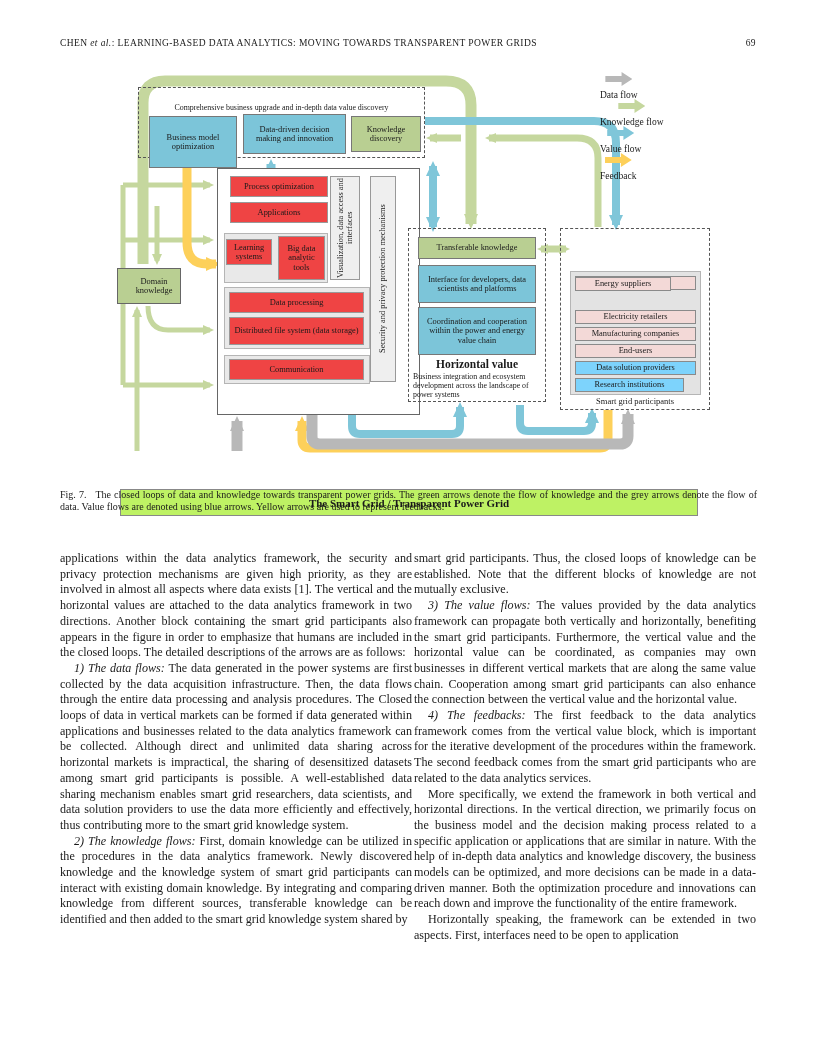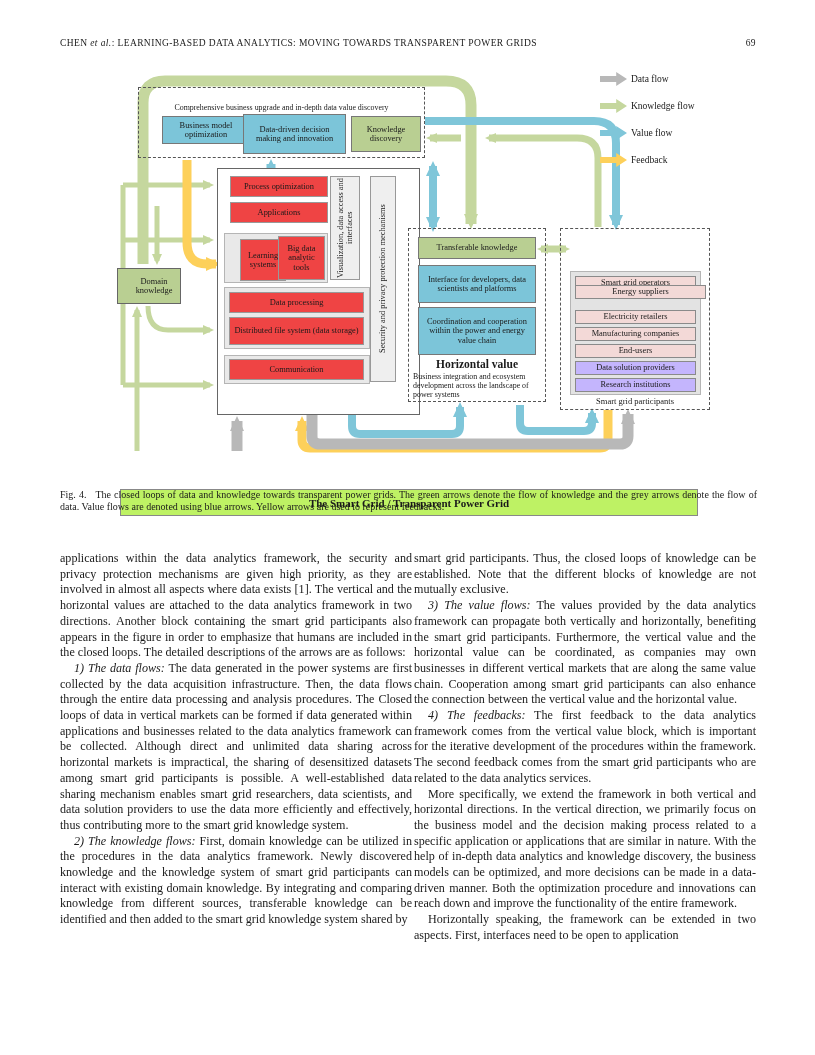--- a/index.html
+++ b/index.html
@@ -7,29 +7,29 @@
         font-family:"Liberation Serif","DejaVu Serif",serif;color:#1a1a1a;}
   
   .hdr{position:absolute;left:60px;top:38px;width:696px;font-size:9.5px;letter-spacing:.4px;}
   .hdr .pg{float:right;margin-left:23px;}
   .box{position:absolute;display:flex;align-items:center;justify-content:center;text-align:center;
        font-size:8.4px;line-height:1.12;border:1px solid #777;box-sizing:border-box;padding:1px 2px;}
   .c-orange{background:#ef4444;border-color:#999;}
   .c-blue{background:#7cc5d9;}
   .c-green{background:#b9cf92;}
   .c-pink{background:#f3d9d7;border-color:#8a8a8a;}
-  .c-red{background:#c4b5fd;border-color:#8a8a8a;}
+  .c-red{background:#7dd3fc;border-color:#8a8a8a;}
   .c-grey{background:#efefef;border-color:#999;}
   .panel{position:absolute;background:#e9e9e9;border:1px solid #b5b5b5;box-sizing:border-box;}
   .dashed{position:absolute;border:1.6px dashed #555;box-sizing:border-box;}
   .solidbox{position:absolute;border:1.5px solid #666;background:#fff;box-sizing:border-box;}
   .vtext{writing-mode:vertical-rl;transform:rotate(180deg);}
   .figtitle{position:absolute;width:100%;text-align:center;font-weight:bold;font-size:12px;}
   .figsub{position:absolute;width:100%;text-align:center;font-size:7.9px;}
-  .leg-row{position:absolute;display:flex;align-items:center;gap:4px;}
+  .leg-row{position:absolute;display:flex;align-items:center;gap:4px;flex-direction:column;}
   .leg-arrow{width:27px;height:14px;
      clip-path:polygon(0 28%,60% 28%,60% 0,100% 50%,60% 100%,60% 72%,0 72%);}
   .leg-label{font-size:9.5px;}
   .bottombar{position:absolute;left:120px;top:453px;width:578px;height:27px;background:#bef264;
      border:1px solid #888;box-sizing:border-box;display:flex;align-items:center;justify-content:center;
      font-weight:bold;font-size:11px;margin-top:36px;}
   .caption{position:absolute;left:60px;top:489px;width:697px;font-size:10px;line-height:12.4px;text-align:justify;}
   .caption .tag{margin-right:9px;}
   
   .col{position:absolute;top:551px;width:352px;font-size:12.1px;line-height:15.7px;text-align:justify;}
@@ -115,32 +115,32 @@
     <span class="leg-arrow" style="background:#7fc6d9"></span>
     <span class="leg-label">Value flow</span>
   </div>
   <div class="leg-row" style="left:600px;top:153px;">
     <span class="leg-arrow" style="background:#fdd05a"></span>
     <span class="leg-label">Feedback</span>
   </div>
 
   <div class="dashed" style="left:138px;top:87px;width:287px;height:71px;">
     <div class="figsub" style="top:15px;">Comprehensive business upgrade and in-depth data value discovery</div>
-    <div class="box c-blue" style="left:10px;top:28px;width:88px;height:28px;margin-left:13px;">Business model optimization</div>
+    <div class="box c-blue" style="left:10px;top:28px;width:88px;height:52px;">Business model optimization</div>
     <div class="box c-blue" style="left:104px;top:26px;width:103px;height:40px;">Data-driven decision making and innovation</div>
     <div class="box c-green" style="left:212px;top:28px;width:70px;height:36px;">Knowledge discovery</div>
   </div>
 
   <div class="solidbox" style="left:217px;top:168px;width:203px;height:247px;">
     <div class="panel" style="left:6px;top:64px;width:104px;height:50px;"></div>
     <div class="panel" style="left:6px;top:118px;width:146px;height:62px;"></div>
     <div class="panel" style="left:6px;top:186px;width:146px;height:29px;"></div>
     <div class="box c-orange" style="left:12px;top:7px;width:98px;height:21px;">Process optimization</div>
     <div class="box c-orange" style="left:12px;top:33px;width:98px;height:21px;">Applications</div>
-    <div class="box c-orange" style="left:22px;top:70px;width:46px;height:42px;">Learning systems</div>
+    <div class="box c-orange" style="left:8px;top:70px;width:46px;height:26px;">Learning systems</div>
     <div class="box c-orange" style="left:60px;top:67px;width:47px;height:44px;">Big data analytic tools</div>
     <div class="box c-grey vtext" style="left:112px;top:7px;width:30px;height:104px;">Visualization, data access and interfaces</div>
     <div class="box c-grey vtext" style="left:152px;top:7px;width:26px;height:206px;">Security and privacy protection mechanisms</div>
     <div class="box c-orange" style="left:11px;top:123px;width:135px;height:21px;">Data processing</div>
     <div class="box c-orange" style="left:11px;top:148px;width:135px;height:28px;">Distributed file system (data storage)</div>
     <div class="box c-orange" style="left:11px;top:190px;width:135px;height:21px;">Communication</div>
   </div>
 
   <div class="box c-green" style="left:117px;top:268px;width:64px;height:36px;border:1.4px solid #666;padding-left:12px;">Domain knowledge</div>
 
@@ -148,33 +148,33 @@
     <div class="box c-green" style="left:9px;top:8px;width:118px;height:22px;">Transferable knowledge</div>
     <div class="box c-blue" style="left:9px;top:36px;width:118px;height:38px;">Interface for developers, data scientists and platforms</div>
     <div class="box c-blue" style="left:9px;top:78px;width:118px;height:48px;">Coordination and cooperation within the power and energy value chain</div>
     <div class="figtitle" style="top:129px;font-size:11.5px;">Horizontal value</div>
     <div class="figsub" style="top:143px;text-align:left;padding:0 4px;box-sizing:border-box;">Business integration and ecosystem development across the landscape of power systems</div>
   </div>
 
   <div class="dashed" style="left:560px;top:228px;width:150px;height:182px;">
     <div class="panel" style="left:9px;top:42px;width:131px;height:124px;background:#e3e3e3;"></div>
     <div class="box c-pink" style="left:14px;top:47px;width:121px;height:14px;">Smart grid operators</div>
-    <div class="box c-pink" style="left:14px;top:56px;width:131px;height:14px;">Energy suppliers</div>
+    <div class="box c-pink" style="left:14px;top:48px;width:96px;height:14px;">Energy suppliers</div>
     <div class="box c-pink" style="left:14px;top:81px;width:121px;height:14px;">Electricity retailers</div>
     <div class="box c-pink" style="left:14px;top:98px;width:121px;height:14px;">Manufacturing companies</div>
     <div class="box c-pink" style="left:14px;top:115px;width:121px;height:14px;">End-users</div>
     <div class="box c-red" style="left:14px;top:132px;width:121px;height:14px;">Data solution providers</div>
-    <div class="box c-red" style="left:14px;top:149px;width:121px;height:14px;">Research institutions</div>
+    <div class="box c-red" style="left:14px;top:149px;width:109px;height:14px;">Research institutions</div>
     <div class="figsub" style="top:167px;font-size:8.5px;">Smart grid participants</div>
   </div>
 
   <div class="bottombar">The Smart Grid / Transparent Power Grid</div>
 
   <div class="caption">
-    <span class="tag">Fig. 4.</span><span>The closed loops of data and knowledge towards transparent power grids. The green arrows denote the flow of knowledge and the grey arrows denote the flow of data. Value flows are denoted using blue arrows. Yellow arrows are used to represent feedbacks.</span>
+    <span class="tag">Fig. 7.</span><span>The closed loops of data and knowledge towards transparent power grids. The green arrows denote the flow of knowledge and the grey arrows denote the flow of data. Value flows are denoted using blue arrows. Yellow arrows are used to represent feedbacks.</span>
   </div>
 
   <div class="col col-left">
     <p class="para noindent"><span>applications within the data analytics framework, the security and privacy protection mechanisms are given high priority, as they are involved in almost all aspects where data exists [1]. The vertical and the horizontal values are attached to the data analytics framework in two directions. Another block containing the smart grid participants also appears in the figure in order to emphasize that humans are included in the closed loops. The detailed descriptions of the arrows are as follows:</span></p>
     <p class="para"><i><span>1)</span> <span>The data flows:</span></i> <span>The data generated in the power systems are first collected by the data acquisition infrastructure. Then, the data flows through the entire data processing and analysis procedures. The Closed loops of data in vertical markets can be formed if data generated within applications and businesses related to the data analytics framework can be collected. Although direct and unlimited data sharing across horizontal markets is impractical, the sharing of desensitized datasets among smart grid participants is possible. A well-established data sharing mechanism enables smart grid researchers, data scientists, and data solution providers to use the data more efficiently and effectively, thus contributing more to the smart grid knowledge system.</span></p>
     <p class="para"><i><span>2)</span> <span>The knowledge flows:</span></i> <span>First, domain knowledge can be utilized in the procedures in the data analytics framework. Newly discovered knowledge and the knowledge system of smart grid participants can interact with existing domain knowledge. By integrating and comparing knowledge from different sources, transferable knowledge can be identified and then added to the smart grid knowledge system shared by</span></p>
   </div>
 
   <div class="col col-right">
     <p class="para noindent"><span>smart grid participants. Thus, the closed loops of knowledge can be established. Note that the different blocks of knowledge are not mutually exclusive.</span></p>

